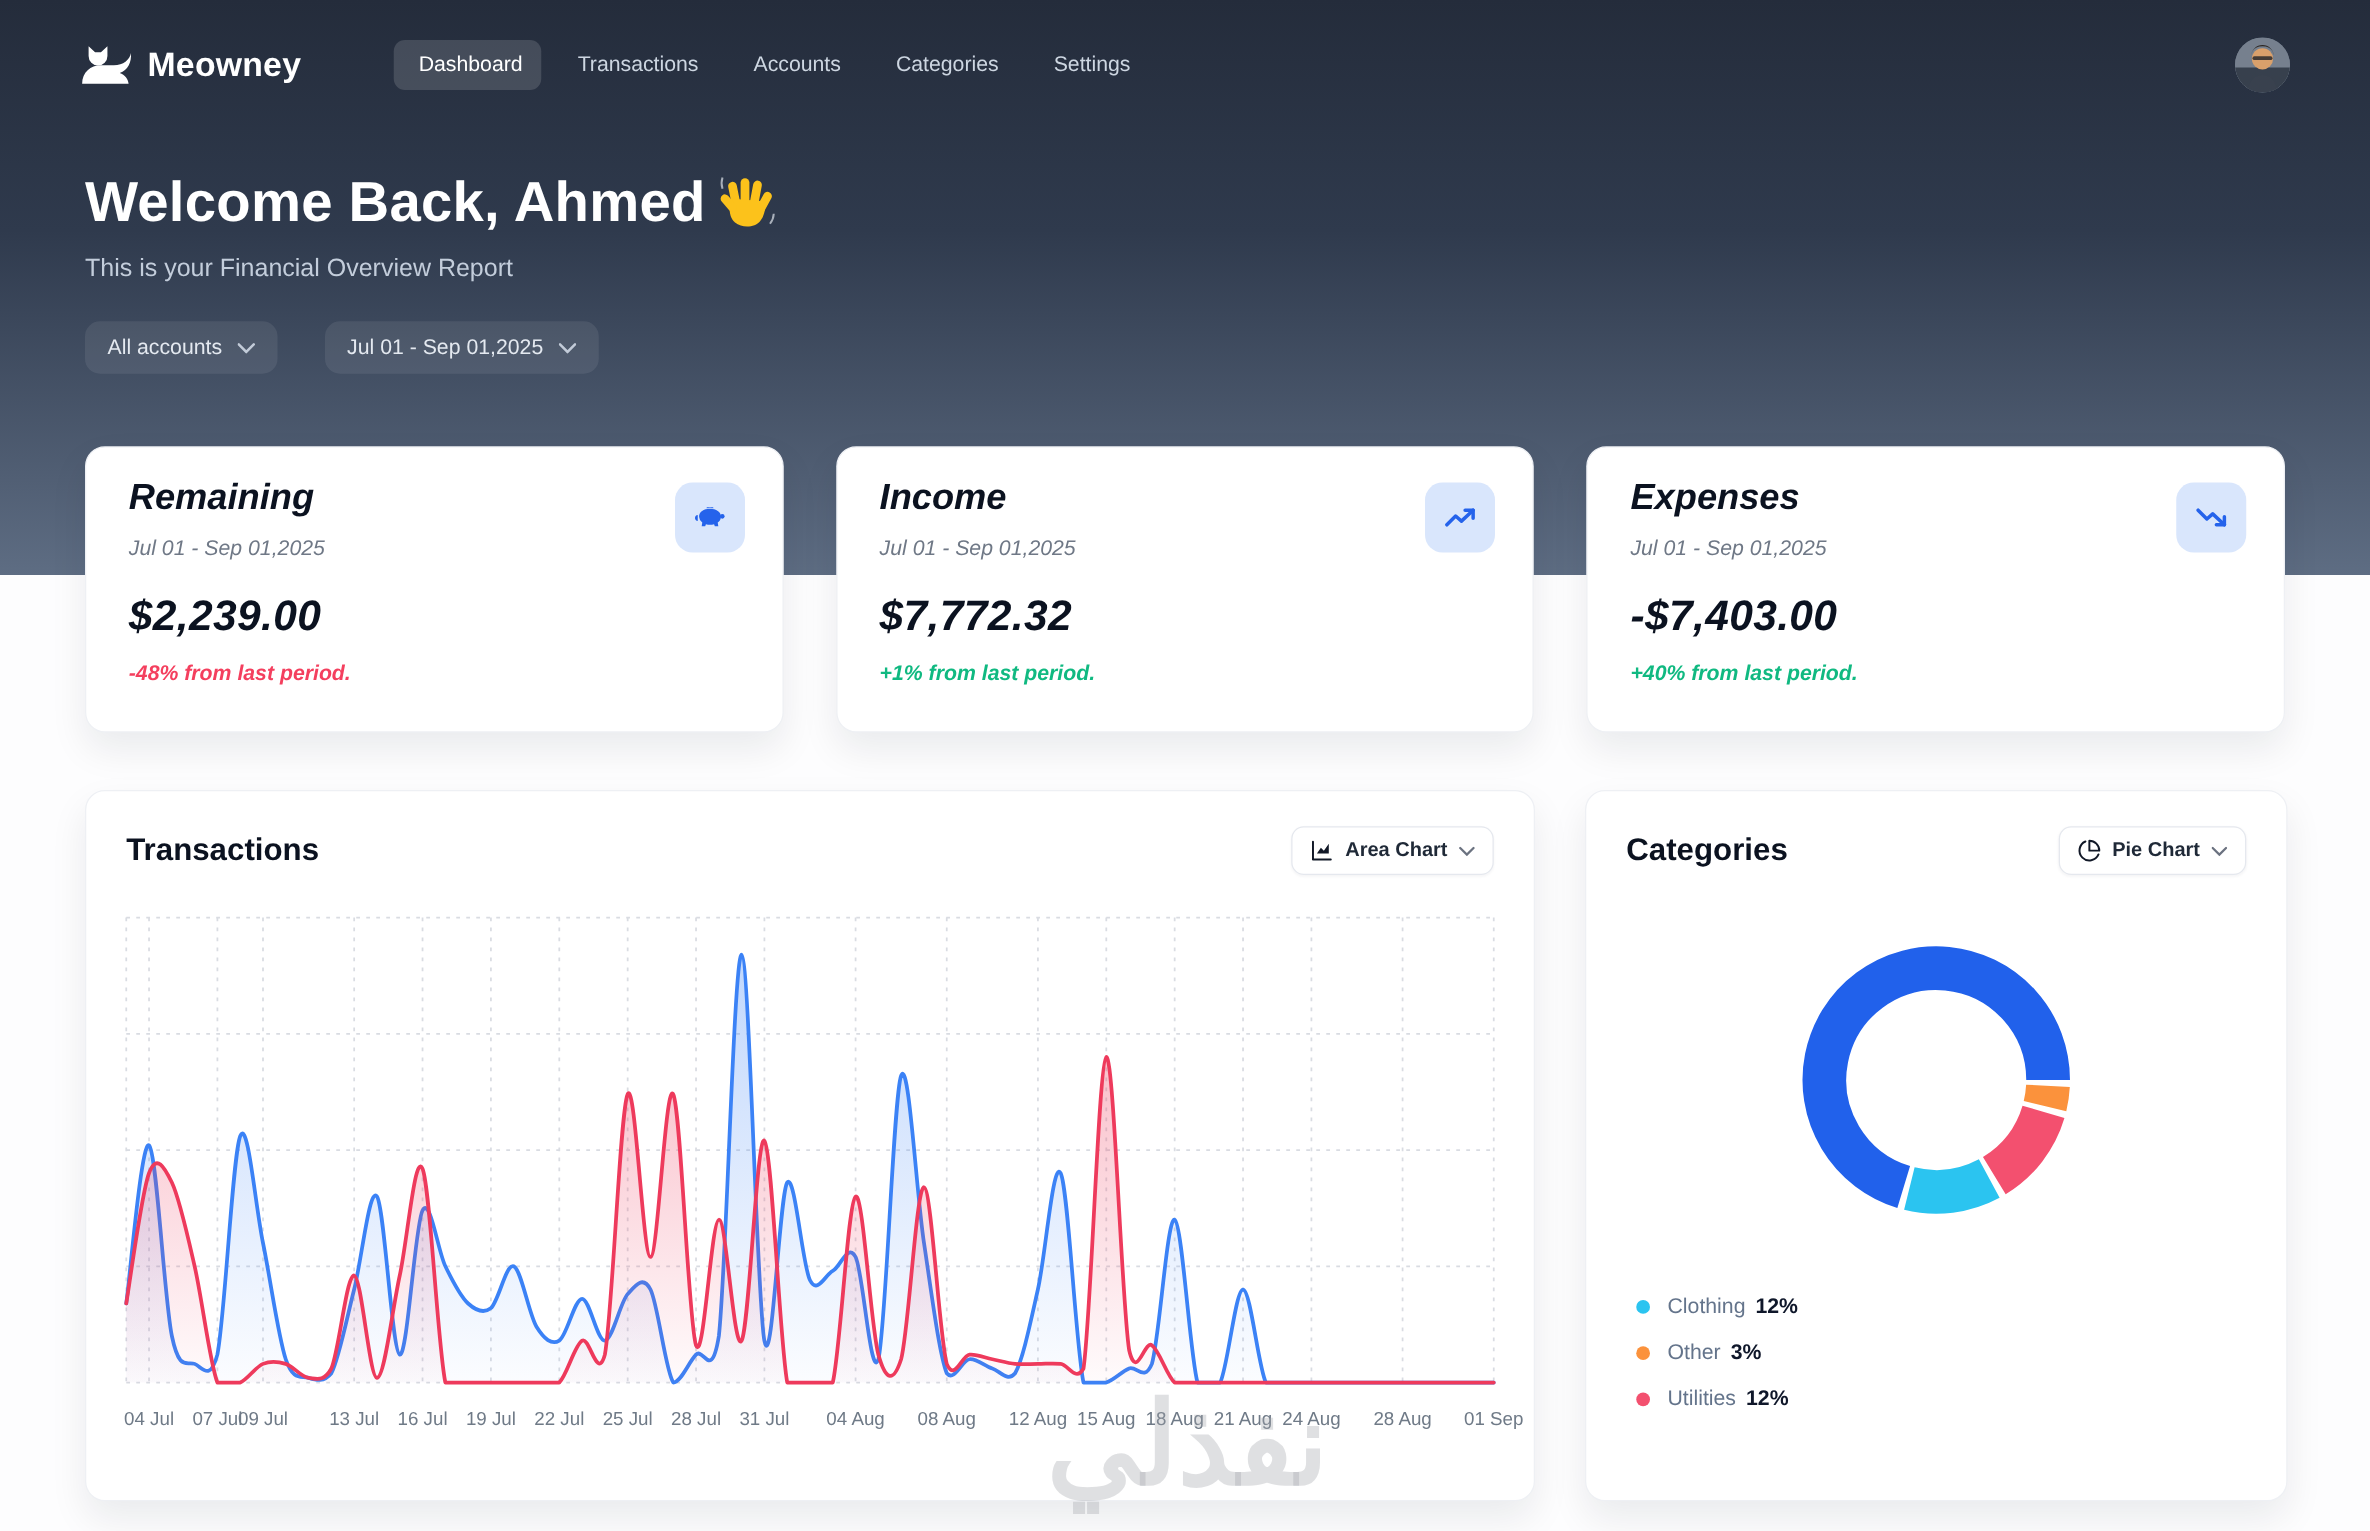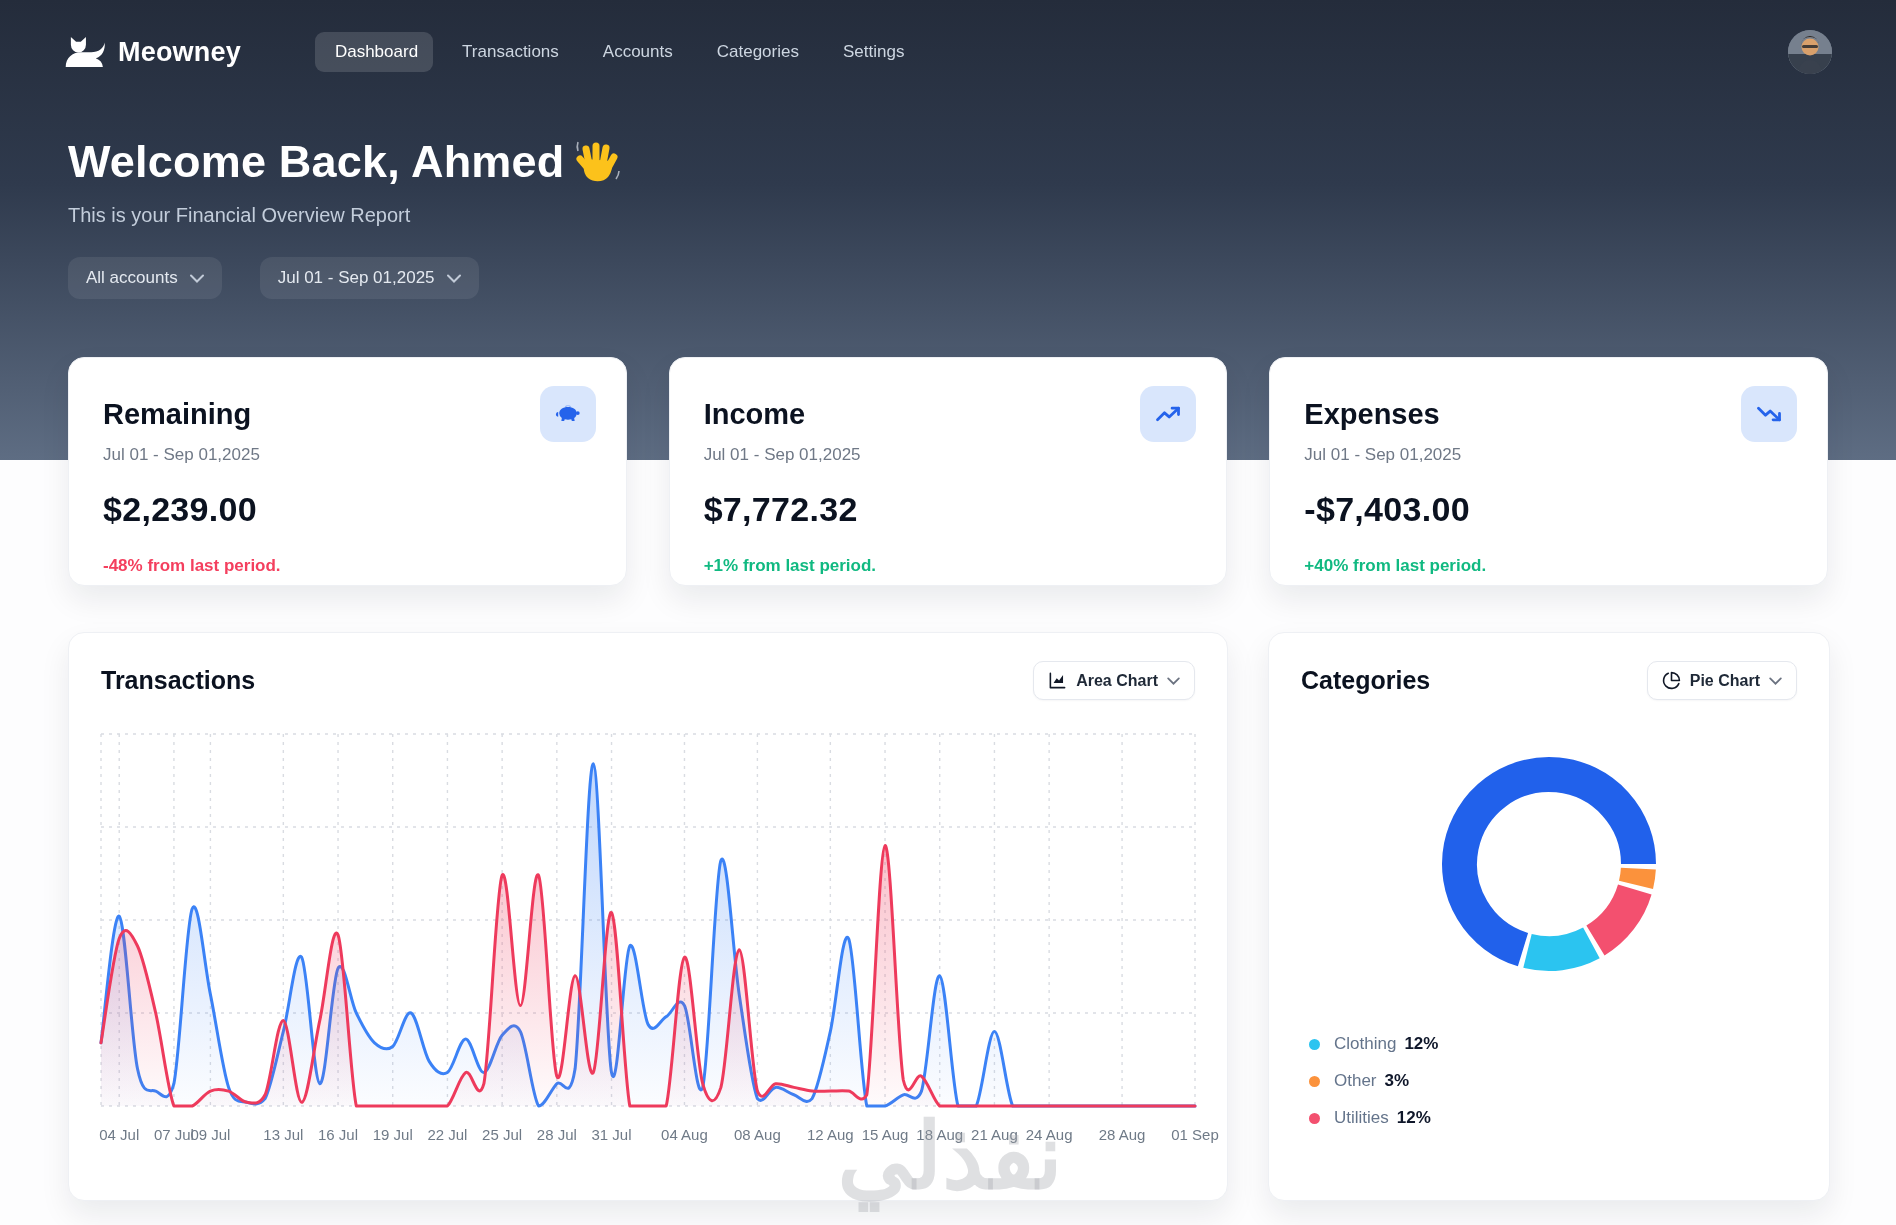--- a/index.html
+++ b/index.html
@@ -47,25 +47,25 @@
   }
   .pill svg { width:14px; height:9px; }
 
   
   .content { padding:0 68px; }
   .summary-grid { display:grid; grid-template-columns:1fr 1fr 1fr; gap:42px; margin-top:58px; }
   .card {
     background:#fff; border-radius:16px; border:1px solid #eef0f4;
     box-shadow:0 14px 30px rgba(15,23,42,.08);
   }
-  .sum-card { height:229px; padding:40px 34px; position:relative; }
+  .sum-card { height:229px; padding:24px 34px; position:relative;font-style:italic; }
   .sum-title { font-size:29px; font-weight:700; color:#0b1220; }
   .sum-period { font-size:17px; color:#6f7886; margin-top:14px; }
   .sum-value { font-size:34px; font-weight:800; color:#0b1220; margin-top:25px; letter-spacing:.3px; }
-  .sum-change { font-size:17px; font-weight:600; margin-top:27px; }
+  .sum-change { font-size:17px; font-weight:600; margin-top:16px; }
   .icon-box {
     position:absolute; top:28px; right:30px; width:56px; height:56px; border-radius:14px;
     background:#d9e6fc; display:flex; align-items:center; justify-content:center;
   }
   .icon-box svg { width:28px; height:28px; }
 
   
   .bottom-grid { display:grid; grid-template-columns:1158fr 560fr; gap:40px; margin-top:46px; }
   .panel { height:569px; padding:28px 32px; }
   .panel-head { display:flex; align-items:center; justify-content:space-between; }

